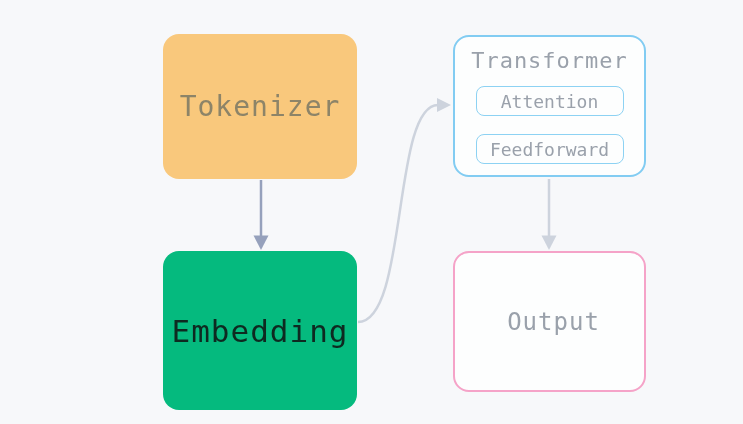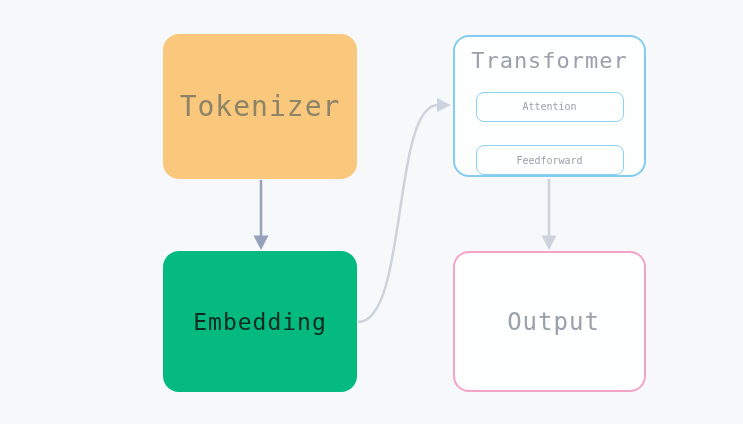--- a/index.html
+++ b/index.html
@@ -35,55 +35,55 @@
   .node-tokenizer {
     left: 163px; top: 34px;
     width: 194px; height: 145px;
     background: var(--tokenizer-fill, #f9c87c);
     color: var(--tokenizer-text, #8d8468);
     font-size: 28px;
     letter-spacing: 1px;
   }
   .node-embedding {
     left: 163px; top: 251px;
-    width: 194px; height: 141px;
+    width: 194px; height: 159px;
     background: var(--embedding-fill, #05ba7e);
     color: var(--embedding-text, #0e2a21);
-    font-size: 23px;
+    font-size: 31px;
     font-weight: 500;
     letter-spacing: 1px;
   }
   .node-transformer {
     left: 453px; top: 35px;
     width: 193px; height: 142px;
     background: var(--node-bg, #fdfefe);
     border: 2px solid var(--blue-border, #82ccf2);
     flex-direction: column;
-    justify-content: space-between;
+    justify-content: flex-start;
     padding-top: 11px;
   }
   .transformer-title {
     color: var(--muted-text, #9aa1ab);
     font-size: 22px;
     line-height: 26px;
     letter-spacing: 1px;
     margin-bottom: 12px;
   }
   .sub-node {
     box-sizing: border-box;
     width: 148px;
     height: 30px;
     border: 1.5px solid var(--blue-border-light, #8dd2f3);
     border-radius: 8px;
     background: var(--node-bg, #fdfefe);
     display: flex;
     align-items: center;
     justify-content: center;
     color: var(--muted-text, #9aa1ab);
-    font-size: 10px;
+    font-size: 18px;
   }
   .sub-node + .sub-node {
     margin-top: 18px;
     border-radius: 8px;
   }
   .node-output {
     left: 453px; top: 251px;
     width: 193px; height: 141px;
     background: var(--node-bg, #fdfefe);
     border: 2px solid var(--pink-border, #f5a3c8);

